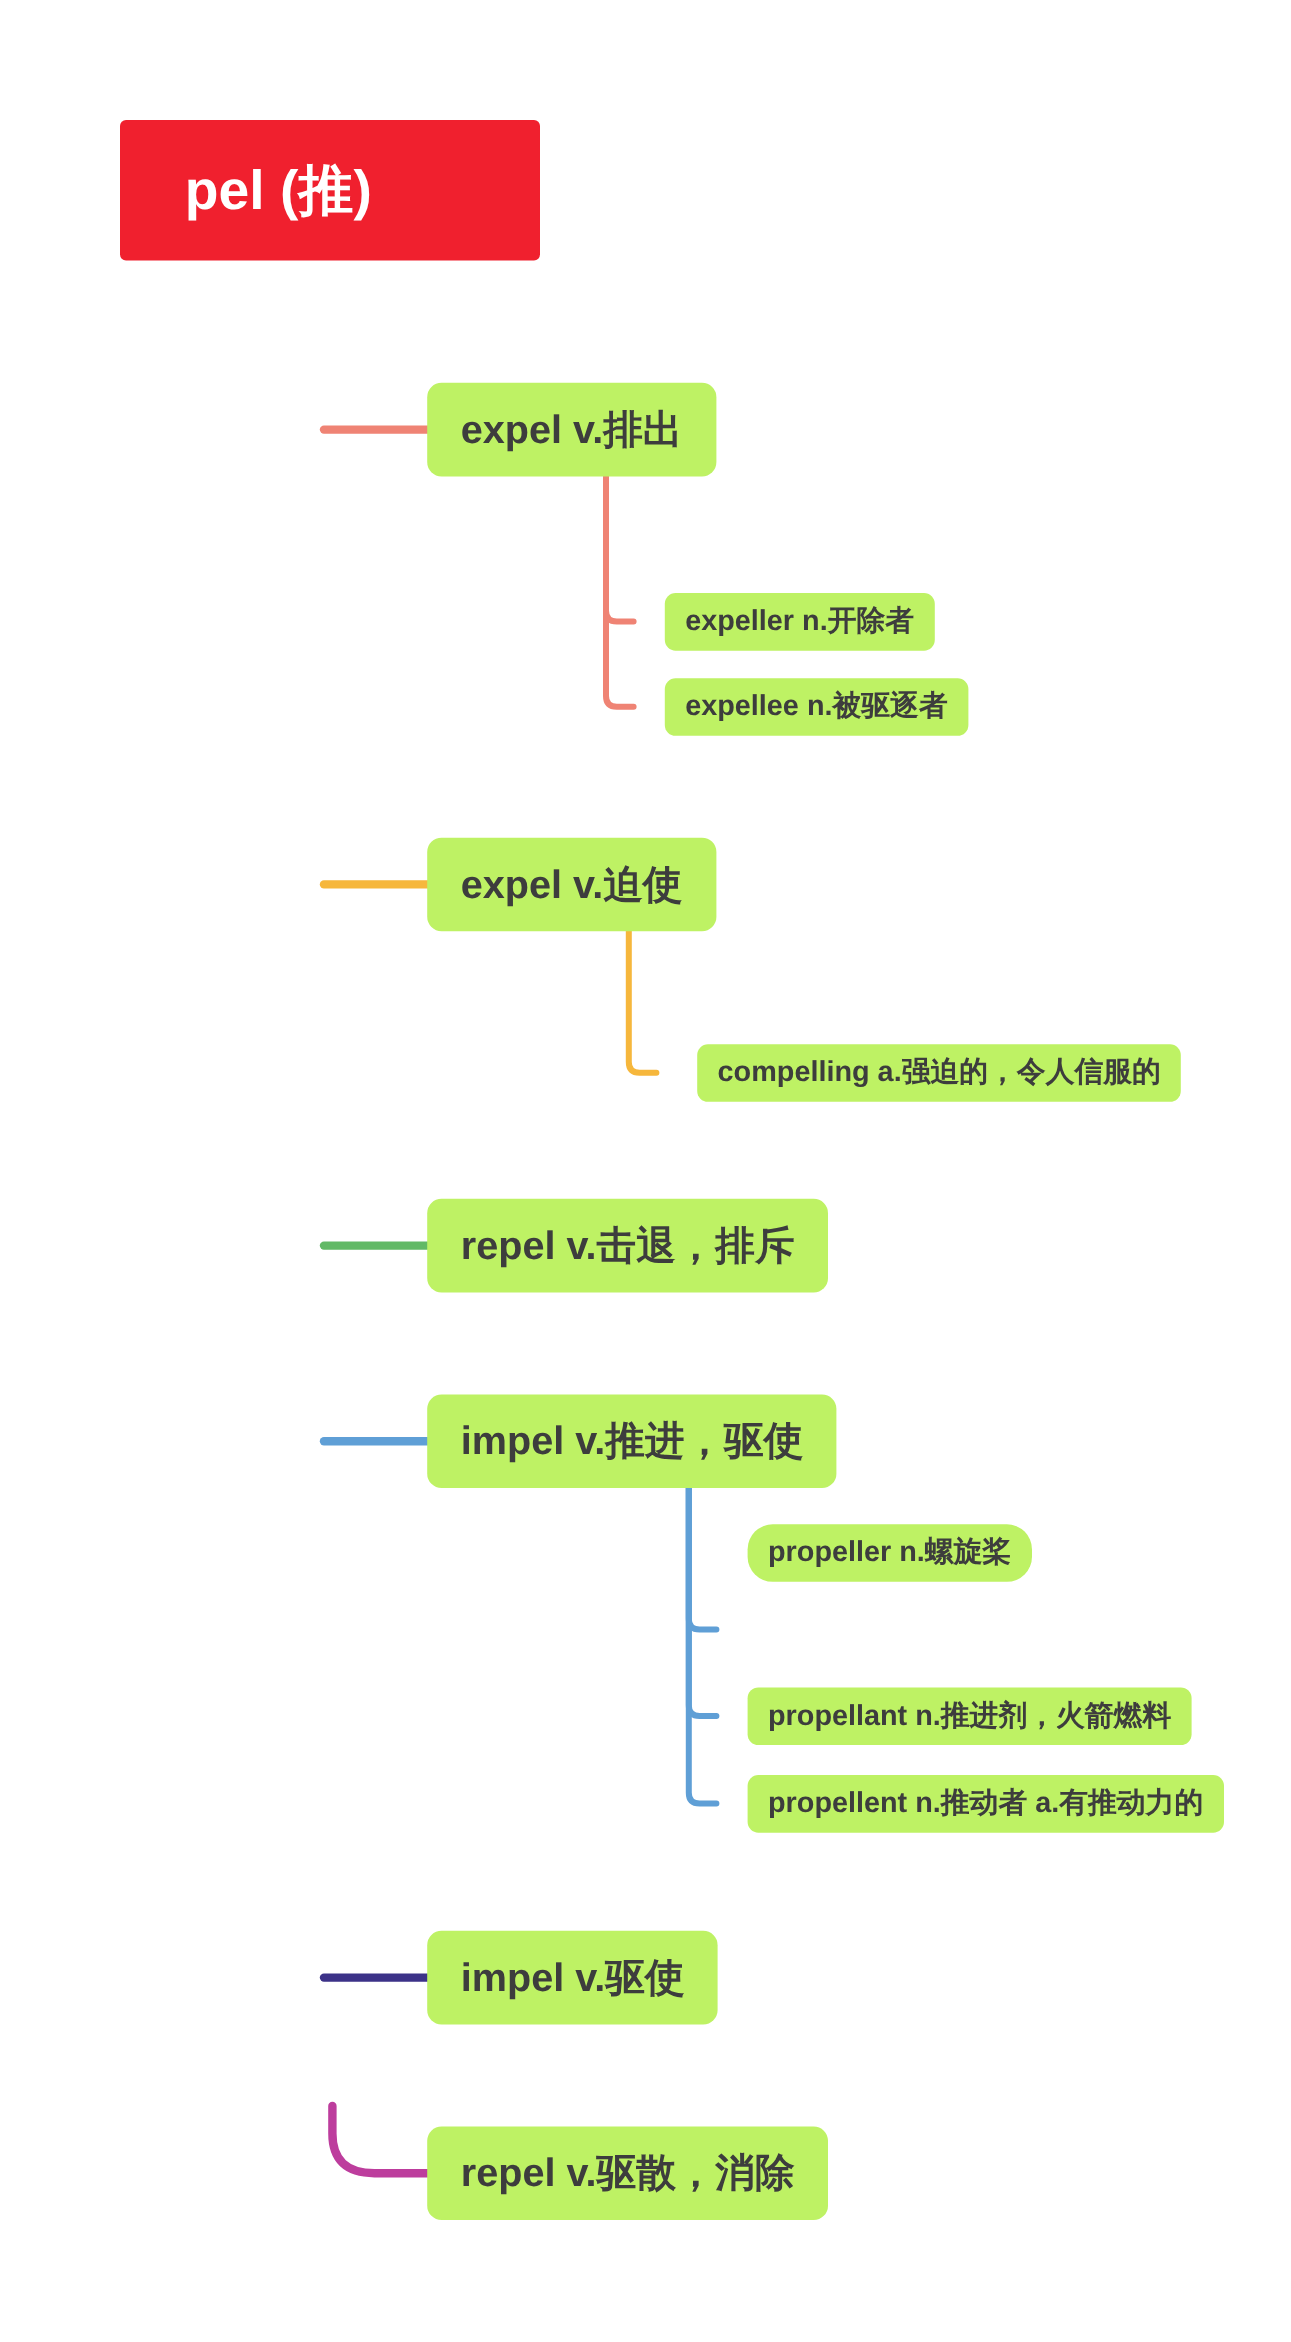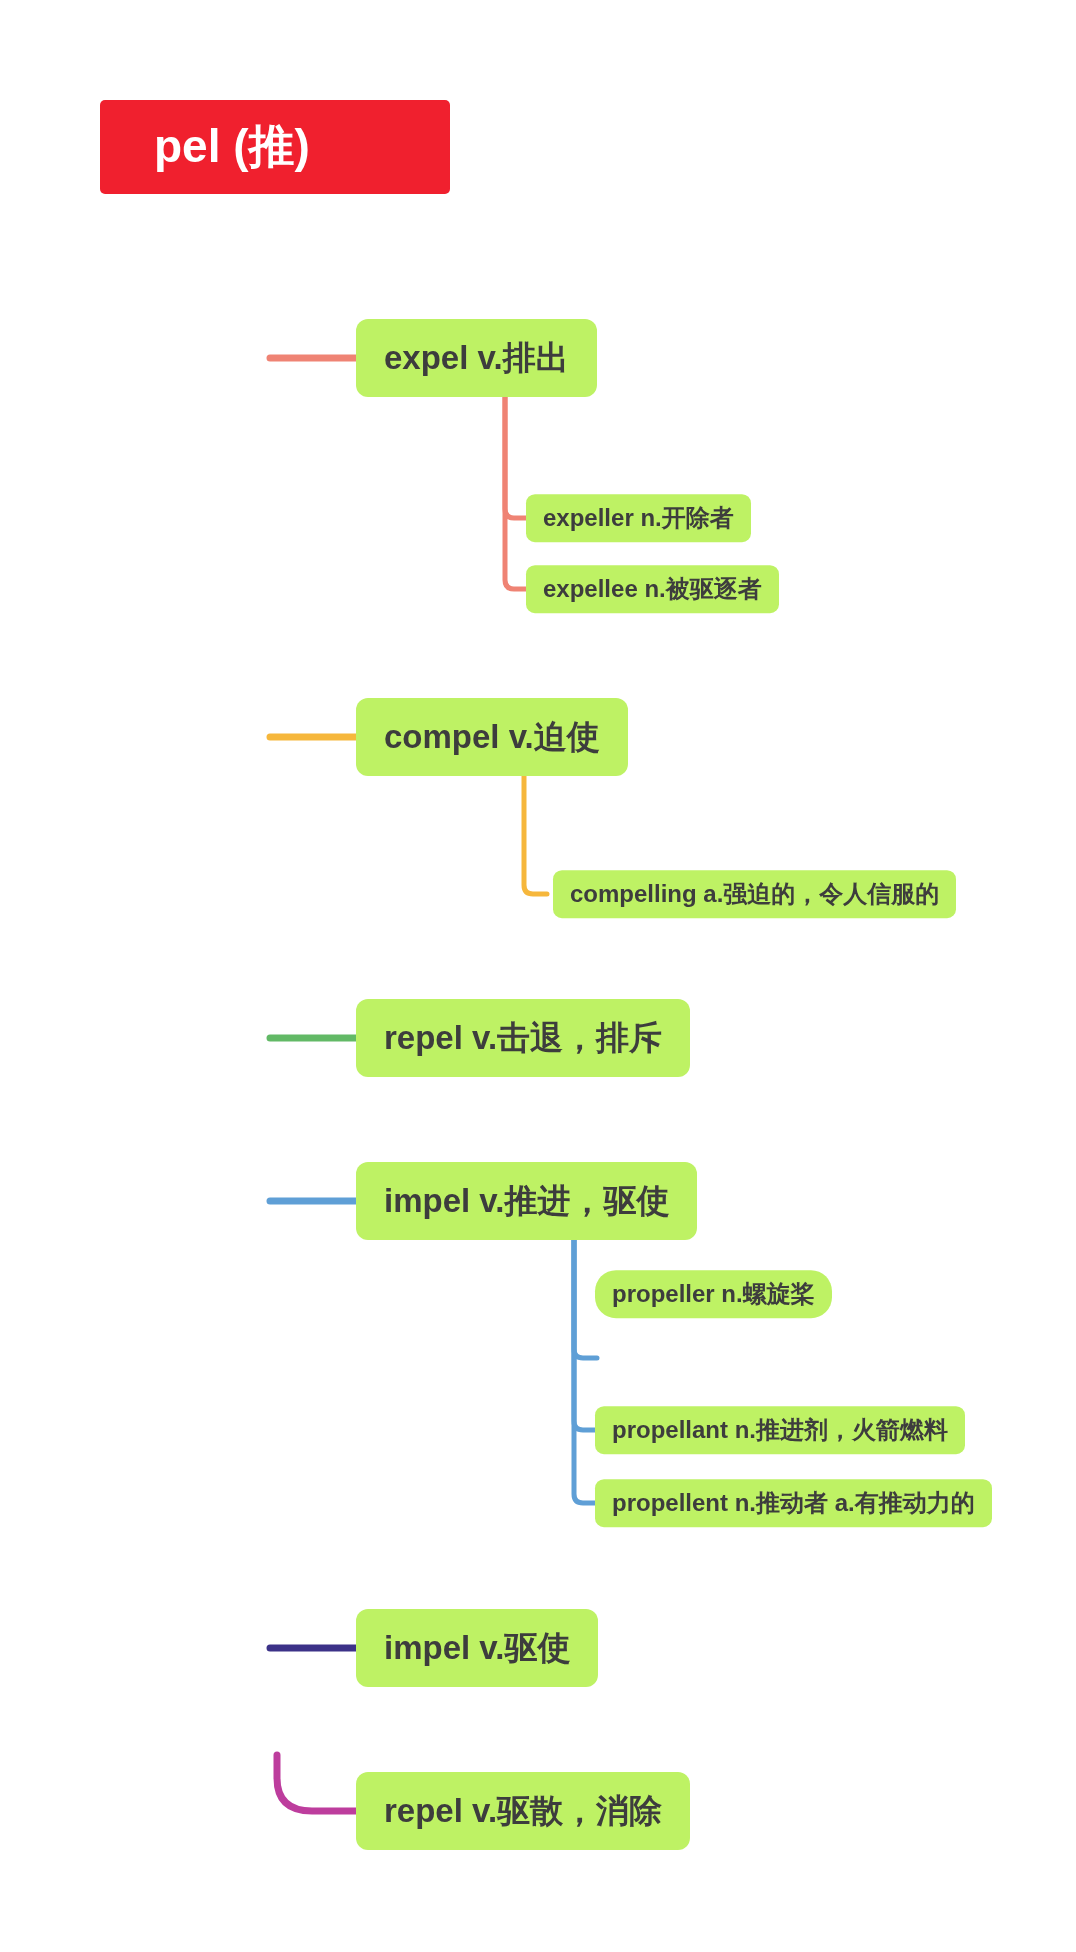--- a/index.html
+++ b/index.html
@@ -31,29 +31,30 @@
   }
   .l1 {
     font-size: 33px;
     padding: 20px 28px;
     border-radius: 12px;
   }
   .l2 {
     font-size: 24px;
     padding: 10px 17px;
     border-radius: 9px;
+    margin-left: 28px;
   }
 
   .root {
     position: absolute;
     transform: none;
     display: flex;
     align-items: center;
     width: 350px;
-    height: 94px;
+    height: 117px;
     padding-left: 54px;
     border-radius: 5px;
     color: #ffffff;
     font-size: 46px;
     font-weight: bold;
     white-space: nowrap;
   }
 </style>
 </head>
 <body>
@@ -84,21 +85,21 @@
 
     <path d="M 574 1235 L 574 1349 Q 574 1358 583 1358 L 597 1358" fill="none" stroke-width="5" stroke-linecap="round" stroke="#5f9fd6"></path>
     <path d="M 574 1235 L 574 1421 Q 574 1430 583 1430 L 597 1430" fill="none" stroke-width="5" stroke-linecap="round" stroke="#5f9fd6"></path>
     <path d="M 574 1235 L 574 1494 Q 574 1503 583 1503 L 597 1503" fill="none" stroke-width="5" stroke-linecap="round" stroke="#5f9fd6"></path>
   </svg>
 
   <div class="root" style="left: 100px; top: 100px; background-color: rgb(240, 32, 46);">pel (推)</div>
 
   <div class="node l1" style="left:356px; top:358px;">expel v.排出</div>
 
-  <div class="node l1" style="left:356px; top:737px;">compel v.迫使</div>
+  <div class="node l1" style="left:356px; top:737px;">expel v.迫使</div>
 
   <div class="node l1" style="left:356px; top:1038px;">repel v.击退，排斥</div>
 
   <div class="node l1" style="left:356px; top:1201px;">impel v.推进，驱使</div>
 
   <div class="node l1" style="left:356px; top:1648px;">impel v.驱使</div>
 
   <div class="node l1" style="left:356px; top:1811px;">repel v.驱散，消除</div>
 
   <div class="node l2" style="left:526px; top:518px;">expeller n.开除者</div>

